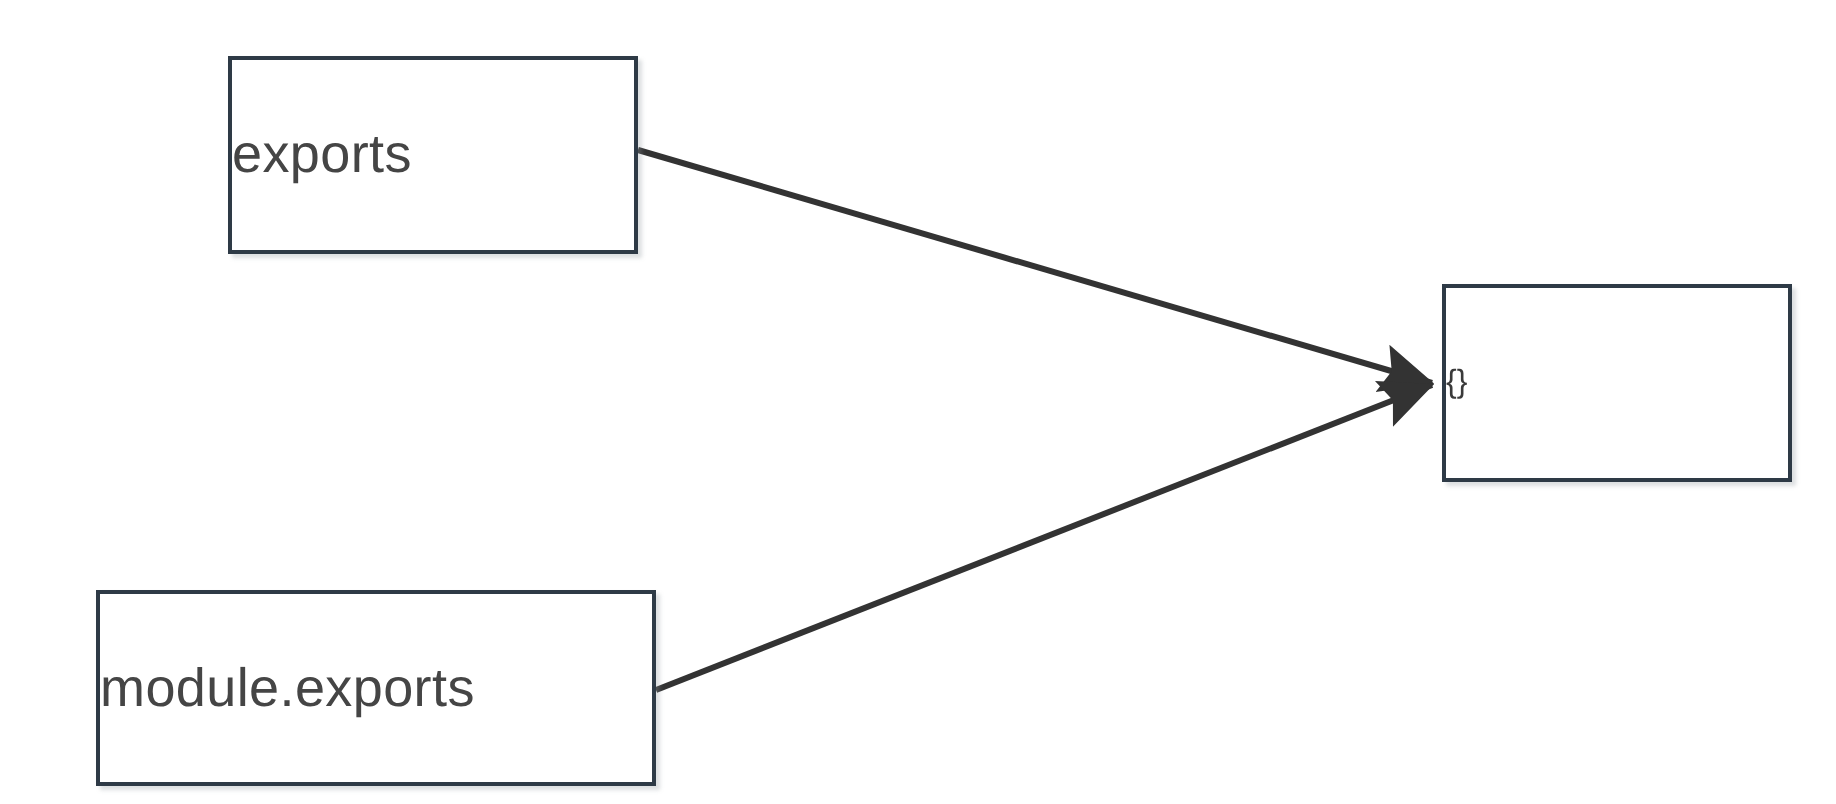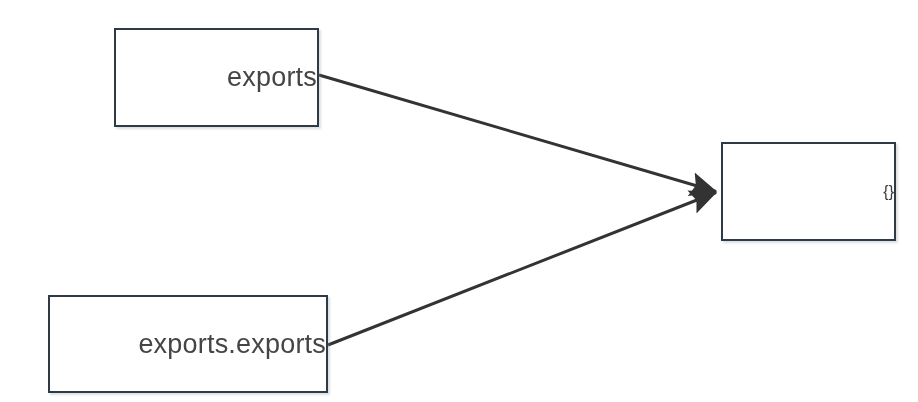--- a/index.html
+++ b/index.html
@@ -26,23 +26,22 @@
     height: 402px;
   }
   .node {
     position: absolute;
     box-sizing: border-box;
     background: #ffffff;
     border: 2px solid #2e3a46;
     box-shadow: 2px 2px 2px rgba(140,148,156,0.30);
     display: flex;
     align-items: center;
-    justify-content: flex-end;
+    justify-content: flex-start;
     z-index: 3;
-    padding-left: 20px;
   }
   .node-label {
     color: #454545;
     font-family: "Liberation Sans", sans-serif;
     font-weight: 400;
     line-height: 1;
     white-space: nowrap;
     letter-spacing: 0.2px;
   }
   #node-exports {
@@ -88,20 +87,20 @@
     </defs>
     <line x1="319" y1="75" x2="716" y2="191.5" stroke="#333333" stroke-width="3" stroke-linecap="butt" marker-end="url(#arrow-filled)"></line>
     <line x1="328" y1="345" x2="716" y2="192.5" stroke="#333333" stroke-width="3" stroke-linecap="butt" marker-end="url(#arrow-filled)"></line>
   </svg>
 
   <div class="node" id="node-exports">
     <span class="node-label">exports</span>
   </div>
 
   <div class="node" id="node-module-exports">
-    <span class="node-label">exports.exports</span>
+    <span class="node-label">module.exports</span>
   </div>
 
   <div class="node" id="node-empty-object">
     <span class="node-label">{}</span>
   </div>
 
 </div>
 
 </body></html>

